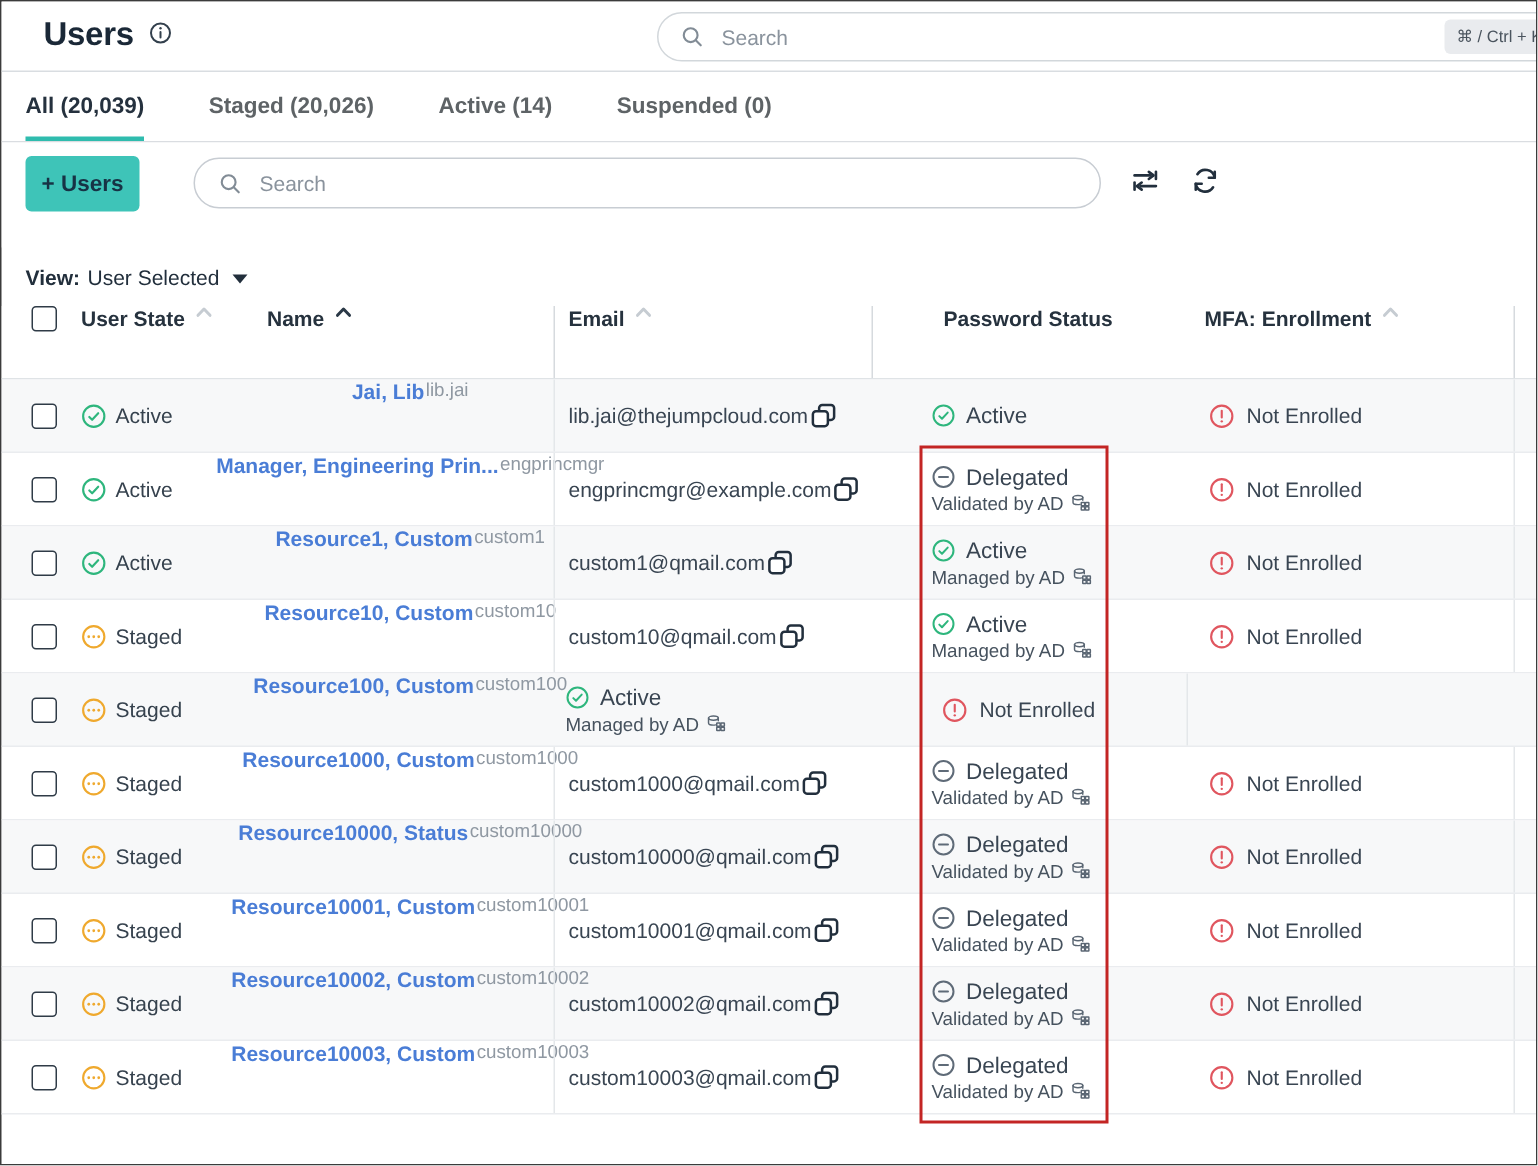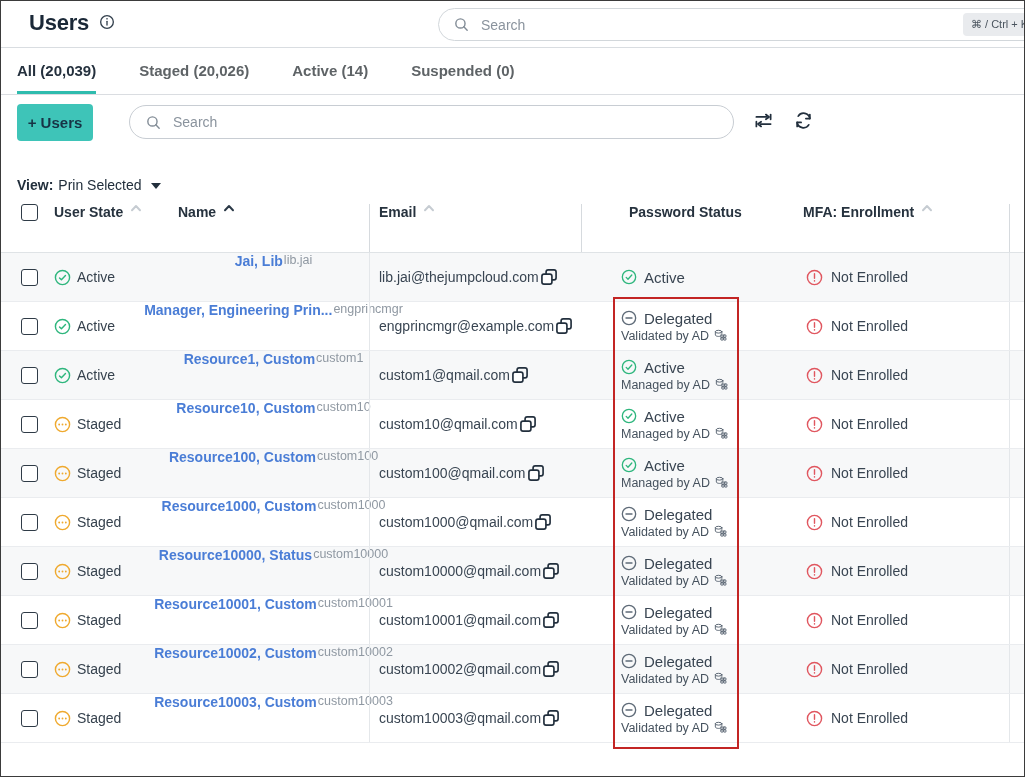--- a/index.html
+++ b/index.html
@@ -126,21 +126,21 @@
           <path d="M20 4.5v5h-5"></path>
           <path d="M4 19.5v-5h5"></path>
           <path d="M20 9.5a8 8 0 0 0-14.6-3"></path>
           <path d="M4 14.5a8 8 0 0 0 14.6 3"></path>
         </svg>
       </span>
   </div>
 
   <div class="view-row">
     <span class="view-label">View:</span>
-    <span class="view-value">Prin Selected</span>
+    <span class="view-value">User Selected</span>
     <span class="view-caret"></span>
   </div>
 
   <div class="thead">
     <div class="hc h-cb">
         <span class="cb"></span>
       </div>
     <div class="hc h-state">
       <span>User State</span>
         <span class="ic">
@@ -437,29 +437,20 @@
               <circle cx="12" cy="12" r="1.3" fill="#efa92e" stroke="none"></circle>
               <circle cx="16.7" cy="12" r="1.3" fill="#efa92e" stroke="none"></circle>
             </svg>
           </span>
       <span>Staged</span>
     </div>
     <div class="cell c-name">
       <a class="nm-link">Resource100, Custom</a>
       <span class="nm-user">custom100</span>
     </div>
-    <div class="cell c-email">
-      <span>custom100@qmail.com</span>
-      <span class="copy-ic">
-            <svg width="20" height="20" viewBox="0 0 24 24" fill="none" stroke="#222f3d" stroke-width="2" stroke-linecap="round" stroke-linejoin="round">
-              <rect x="8.5" y="3.5" width="12" height="12" rx="2.5"></rect>
-              <rect x="3.5" y="8.5" width="12" height="12" rx="2.5" fill="#fff"></rect>
-            </svg>
-          </span>
-    </div>
     <div class="cell c-pw">
       <span class="pw-main">
         <span class="ic">
               <svg width="16" height="16" viewBox="0 0 24 24" fill="none" stroke="#2eb67d" stroke-width="2" stroke-linecap="round" stroke-linejoin="round">
                 <circle cx="12" cy="12" r="10"></circle>
                 <path d="M7.8 12.6l2.7 2.7 5.7-6.2"></path>
               </svg>
             </span>
         <span>Active</span>
       </span>

